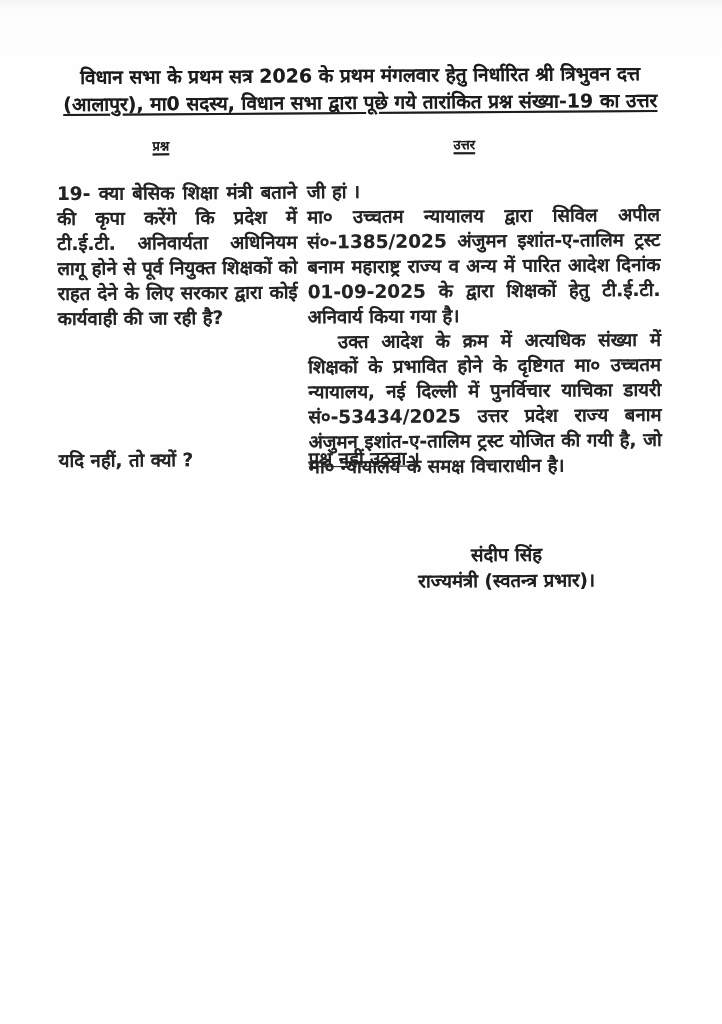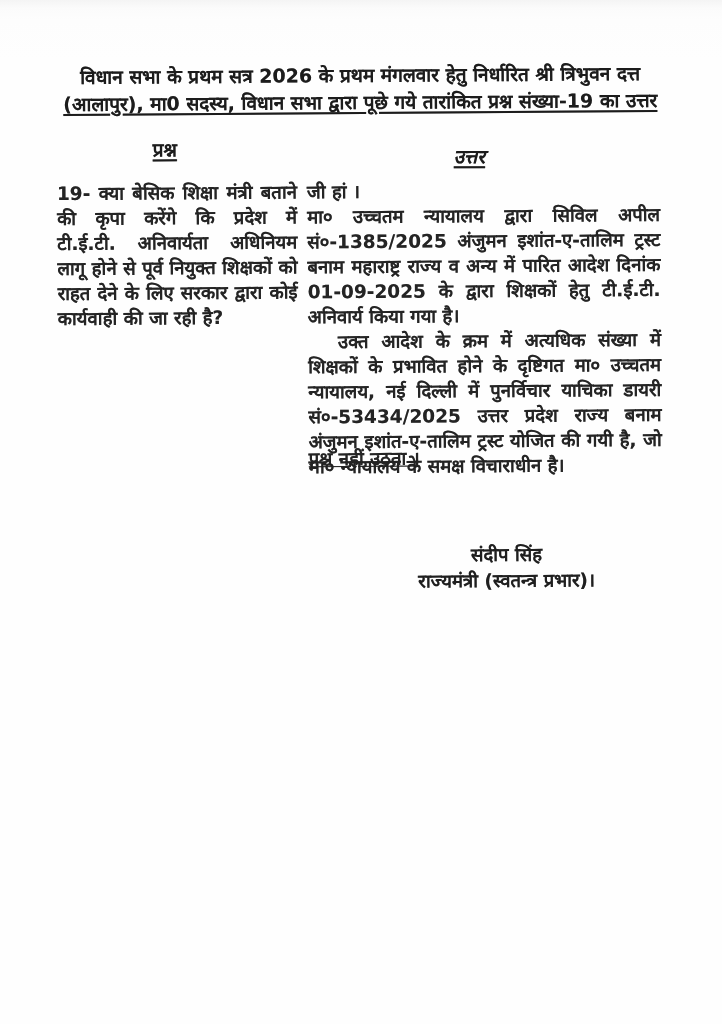--- a/index.html
+++ b/index.html
@@ -36,30 +36,30 @@
     color: #1c1c1c;
     text-shadow: 0 0 0.5px rgba(0,0,0,0.45);
   }
   .doc-header .line2 {
     text-decoration: underline;
     text-underline-offset: 3px;
     text-decoration-thickness: 1.5px;
   }
   .col-head {
     position: absolute;
-    font-size: 19px;
+    font-size: 13px;
     font-weight: 700;
     color: #1c1c1c;
     text-decoration: underline;
     text-underline-offset: 3px;
     text-decoration-thickness: 1.5px;
     text-shadow: 0 0 0.5px rgba(0,0,0,0.45);
   }
   .col-head.q { top: 135px; left: 153px; }
-  .col-head.a { top: 144px; left: 454px; font-style: italic; }
+  .col-head.a { top: 136px; left: 454px; }
   .body-text {
     font-size: 18.5px;
     line-height: 25px;
     font-weight: 600;
     color: #242424;
     text-shadow: 0 0 0.4px rgba(0,0,0,0.35);
   }
   .q-col {
     position: absolute;
     top: 179px;
@@ -119,20 +119,21 @@
     <div class="q-col body-text">
       <p>19- क्या बेसिक शिक्षा मंत्री बताने की कृपा करेंगे कि प्रदेश में टी.ई.टी. अनिवार्यता अधिनियम लागू होने से पूर्व नियुक्त शिक्षकों को राहत देने के लिए सरकार द्वारा कोई कार्यवाही की जा रही है?</p>
     </div>
 
     <div class="a-col body-text">
       <p>जी हां ।</p>
       <p class="para1">मा० उच्चतम न्यायालय द्वारा सिविल अपील सं०-1385/2025 अंजुमन इशांत-ए-तालिम ट्रस्ट बनाम महाराष्ट्र राज्य व अन्य में पारित आदेश दिनांक 01-09-2025 के द्वारा शिक्षकों हेतु टी.ई.टी. अनिवार्य किया गया है।</p>
       <p class="para2">उक्त आदेश के क्रम में अत्यधिक संख्या में शिक्षकों के प्रभावित होने के दृष्टिगत मा० उच्चतम न्यायालय, नई दिल्ली में पुनर्विचार याचिका डायरी सं०-53434/2025 उत्तर प्रदेश राज्य बनाम अंजुमन इशांत-ए-तालिम ट्रस्ट योजित की गयी है, जो मा० न्यायालय के समक्ष विचाराधीन है।</p>
     </div>
 
+    <div class="follow-q body-text">यदि नहीं, तो क्यों ?</div>
     <div class="follow-a body-text">प्रश्न नहीं उठता ।</div>
 
     <div class="signature">
       <div>संदीप सिंह</div>
       <div>राज्यमंत्री (स्वतन्त्र प्रभार)।</div>
     </div>
 
   </div>
 </div>
 

